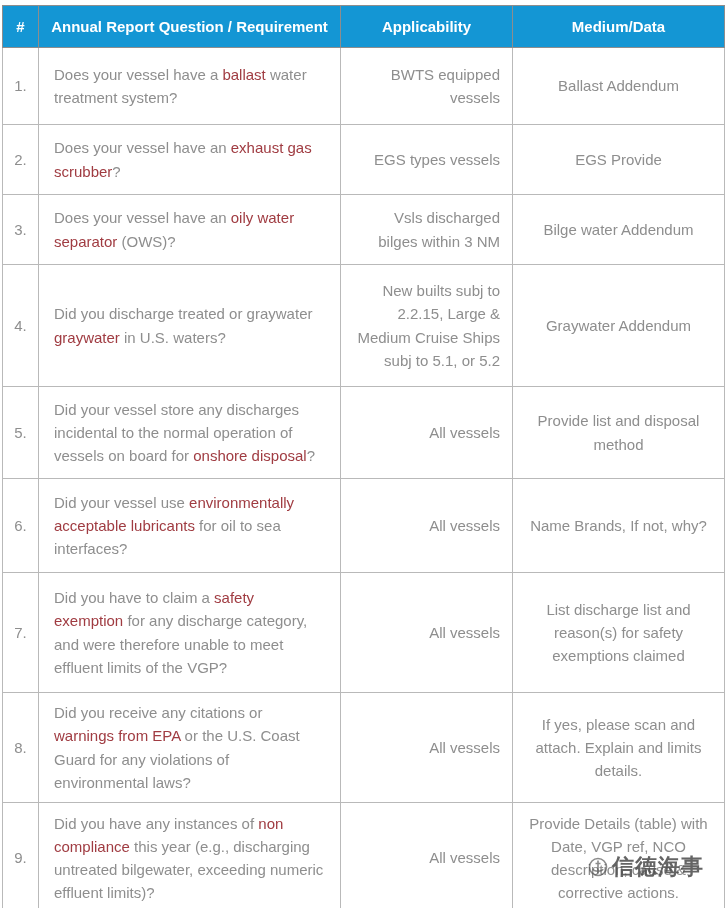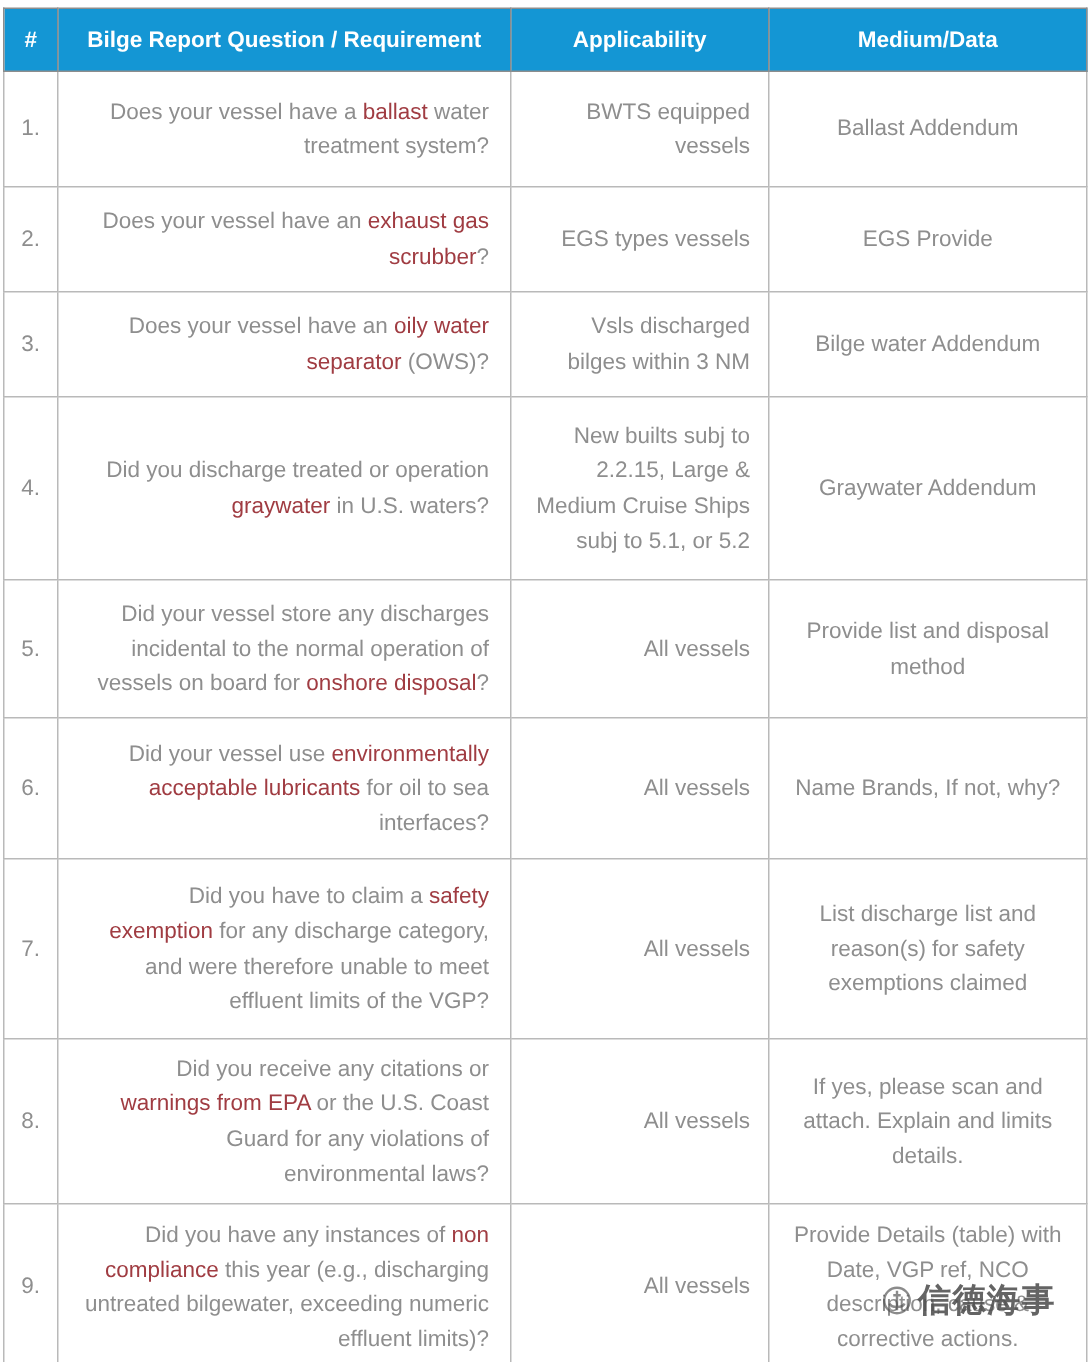--- a/index.html
+++ b/index.html
@@ -34,21 +34,21 @@
     padding: 4px 6px;
     border-color: #8d8d8d;
   }
   tbody td {
     color: #8e8e8e;
     font-size: 15px;
     line-height: 1.55;
     background: #ffffff;
   }
   td.num { text-align: center; padding: 4px 2px; }
-  td.q   { text-align: right; padding: 8px 14px 8px 15px; }
+  td.q   { text-align: left; padding: 8px 14px 8px 15px; }
   td.app { text-align: right; padding: 8px 12px; }
   td.act { text-align: center; padding: 8px 12px; }
   .red { color: #a03c42; }
   
   tbody tr:nth-child(1) { height: 77px; }
   tbody tr:nth-child(2) { height: 70px; }
   tbody tr:nth-child(3) { height: 70px; }
   tbody tr:nth-child(4) { height: 122px; }
   tbody tr:nth-child(5) { height: 92px; }
   tbody tr:nth-child(6) { height: 94px; }
@@ -80,21 +80,21 @@
   <table class="report">
     <colgroup>
       <col class="c-num">
         <col class="c-q">
         <col class="c-app">
         <col class="c-act">
     </colgroup>
     <thead>
       <tr>
         <th>#</th>
-        <th>Bilge Report Question / Requirement</th>
+        <th>Annual Report Question / Requirement</th>
         <th>Applicability</th>
         <th>Medium/Data</th>
       </tr>
     </thead>
     <tbody>
     <tr>
       <td class="num">1.</td>
       <td class="q"><span>Does your vessel have a </span><span class="red">ballast</span><span> water treatment system?</span></td>
       <td class="app">BWTS equipped vessels</td>
       <td class="act">Ballast Addendum</td>
@@ -109,21 +109,21 @@
 
     <tr>
       <td class="num">3.</td>
       <td class="q"><span>Does your vessel have an </span><span class="red">oily water separator</span><span> (OWS)?</span></td>
       <td class="app">Vsls discharged bilges within 3 NM</td>
       <td class="act">Bilge water Addendum</td>
     </tr>
 
     <tr>
       <td class="num">4.</td>
-      <td class="q"><span>Did you discharge treated or operation </span><span class="red">graywater</span><span> in U.S. waters?</span></td>
+      <td class="q"><span>Did you discharge treated or graywater </span><span class="red">graywater</span><span> in U.S. waters?</span></td>
       <td class="app">New builts subj to 2.2.15, Large &amp; Medium Cruise Ships subj to 5.1, or 5.2</td>
       <td class="act">Graywater Addendum</td>
     </tr>
 
     <tr>
       <td class="num">5.</td>
       <td class="q"><span>Did your vessel store any discharges incidental to the normal operation of vessels on board for </span><span class="red">onshore disposal</span><span>?</span></td>
       <td class="app">All vessels</td>
       <td class="act">Provide list and disposal method</td>
     </tr>

